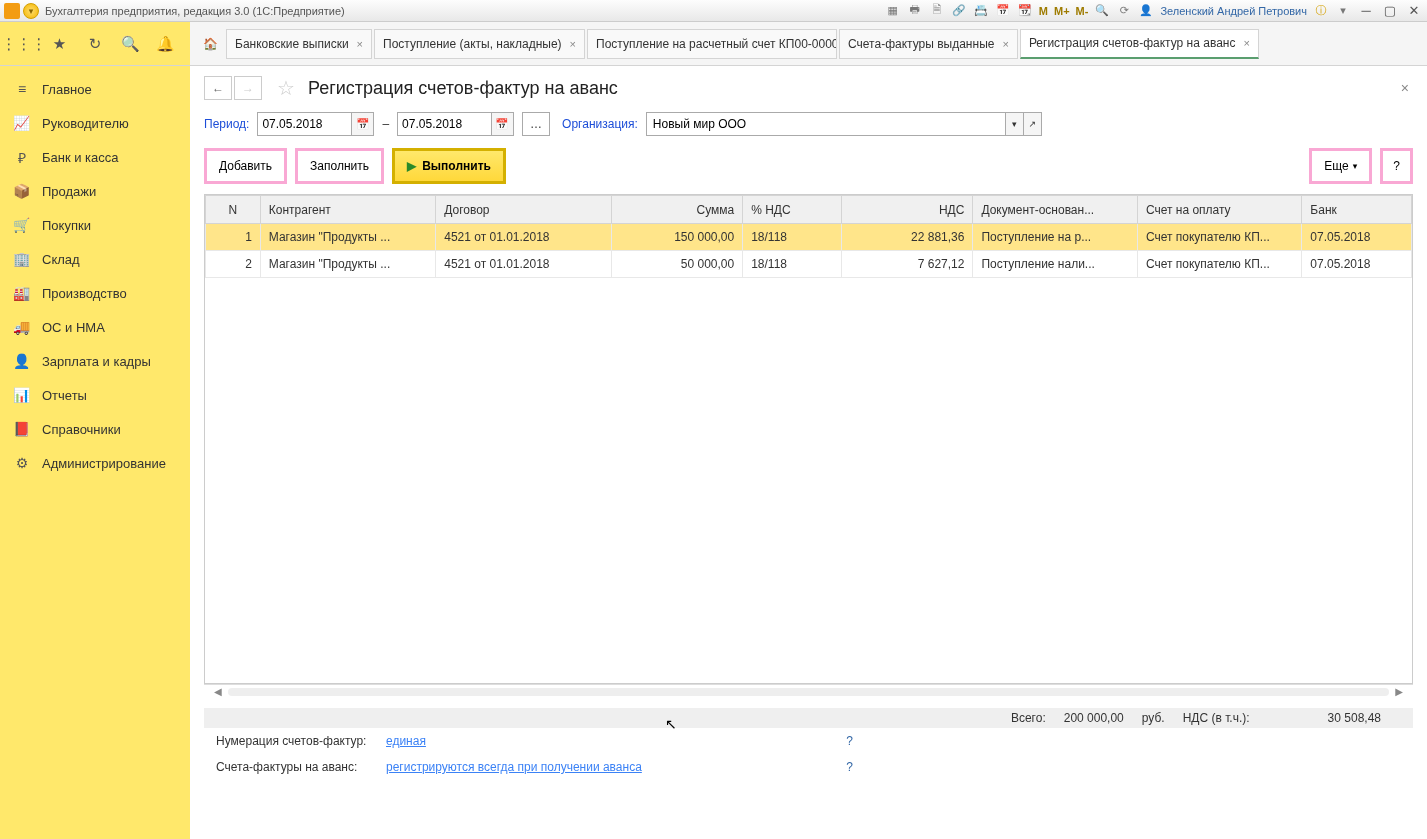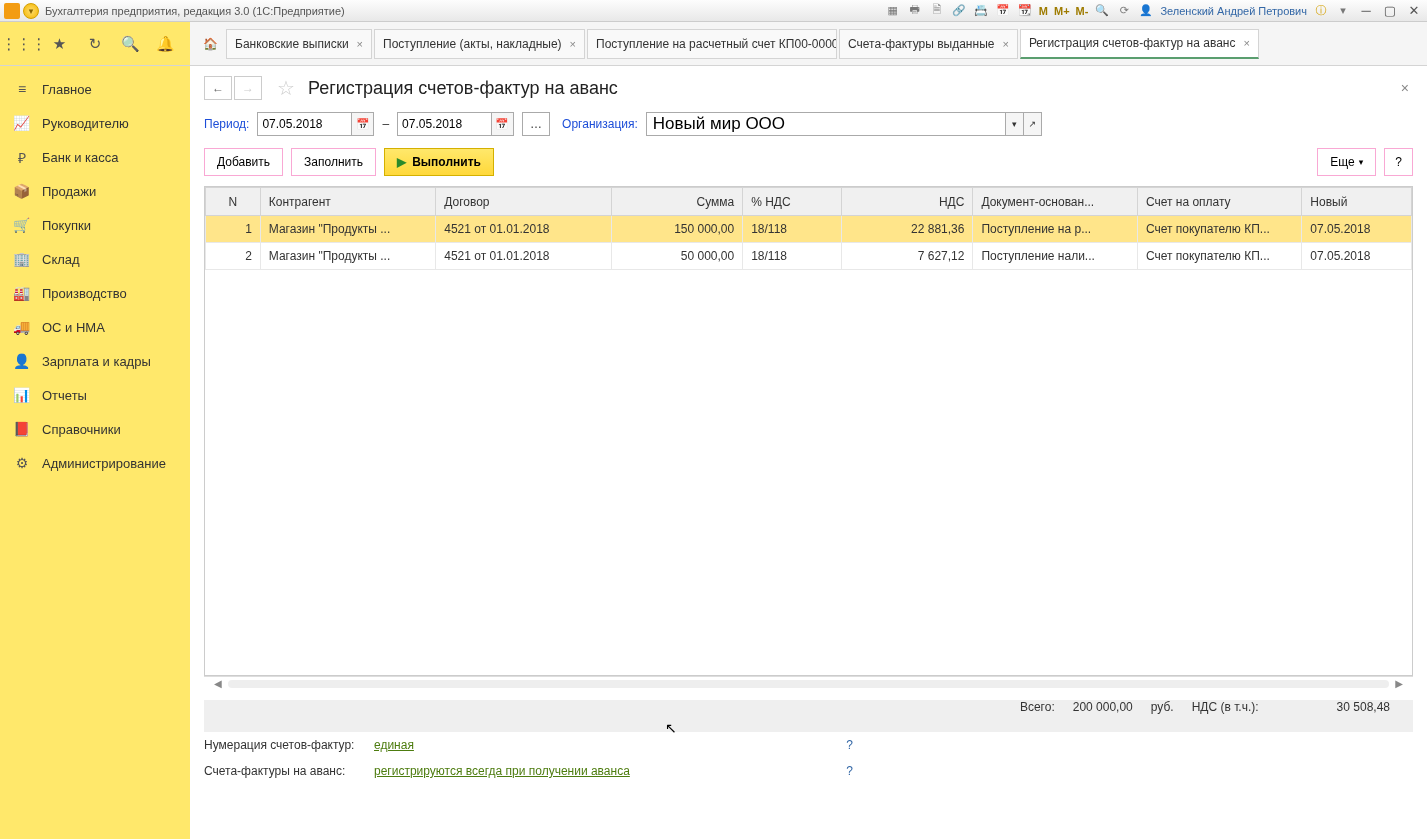--- a/index.html
+++ b/index.html
@@ -35,52 +35,52 @@
 .nav-btn { width: 28px; height: 24px; border: 1px solid #ccc; background:#fff; display:flex;align-items:center;justify-content:center;color:#666;cursor:pointer;}
 .star-btn { width:24px;height:24px;display:flex;align-items:center;justify-content:center;color:#ccc;font-size:20px;margin-right:10px;cursor:pointer;}
 .page-title { font-size: 18px; font-weight: normal; color: #222; }
 .close-page { margin-left:auto; color:#888; font-size:14px; cursor:pointer; padding:4px;}
 
 .filters { display:flex; align-items:center; padding: 8px 14px; gap: 8px; }
 .filters label { color:#1d4ed8; }
 .date-input { width: 95px; height:24px; border:1px solid #aaa; padding:0 4px; font-size:12px; }
 .cal-btn { width:22px;height:24px;border:1px solid #aaa;border-left:none;display:flex;align-items:center;justify-content:center;background:#f5f5f5;cursor:pointer;font-size:11px;}
 .dots-btn { width:28px;height:24px;border:1px solid #aaa;display:flex;align-items:center;justify-content:center;background:#fff;cursor:pointer;}
-.org-input { width: 360px; height:24px; border:1px solid #aaa; padding:0 6px; font-size:17px; }
+.org-input { width: 360px; height:24px; border:1px solid #aaa; padding:0 6px; font-size:12px; }
 .dd-btn { width:18px;height:24px;border:1px solid #aaa;border-left:none;background:#f5f5f5;display:flex;align-items:center;justify-content:center;cursor:pointer;font-size:9px;}
 
 .action-bar { display:flex; align-items:center; padding: 4px 14px 10px; gap:8px; }
-.btn { height: 28px; padding: 0 12px; border:1px solid #f9a8d4; background:#fff; cursor:pointer; font-size:12px; display:flex;align-items:center;}
+.btn { height: 36px; padding: 0 12px; border:3px solid #f9a8d4; background:#fff; cursor:pointer; font-size:12px; display:flex;align-items:center;}
 .btn.execute { background: linear-gradient(#ffe86b,#ffd83a); border-color:#d4b000; font-weight:bold; }
 .btn.execute .play { color:#2a8a2a; margin-right:6px; }
 .btn.more { margin-left:auto; }
 .btn.help { padding: 0 10px; }
 
 .table-wrap { flex:0 0 auto; margin: 0 14px; border:1px solid #ccc; height: 490px; overflow:auto; position:relative;}
 .grid { width: 100%; border-collapse: collapse; font-size: 12px; }
 .grid th { background: #f0f0f0; border: 1px solid #d4d4d4; padding: 6px 8px; text-align: left; font-weight: normal; color:#333; height:28px;}
 .grid td { border: 1px solid #e8e8e8; padding: 6px 8px; height:26px;}
 .grid tr.selected td { background: #ffe58a; }
 .grid td.right, .grid th.right { text-align: right; }
 .grid td.center, .grid th.center { text-align: center; }
 .hscroll { height:14px; border-top:1px solid #ddd; display:flex;align-items:center;padding:0 10px;}
 .hscroll .track{flex:1;height:8px;background:#eee;border-radius:4px;margin:0 6px;}
 .hscroll .arr{color:#888;font-size:10px;}
 
 .footer { padding: 8px 14px; }
 .annot-link { display:inline-block; padding:4px 2px; }
 .annot-ellipse { border: 2px solid #2a8a2a; border-radius: 50%; padding: 4px 20px 4px 12px; display:inline-block; }
 .annot-ellipse a { color: #3367a6; font-size:12px; text-decoration:none; }
-.totals { display:flex; align-items:flex-start; gap: 18px; background:#efefef; height:32px; padding: 0 23px; margin-top:2px;}
+.totals { display:flex; align-items:center; gap: 18px; background:#efefef; height:20px; padding: 0 32px; margin-top:2px;}
 .totals .lbl { color:#333; }
 .totals .val { font-weight: normal; }
 .totals .spacer { flex:1; }
 .foot-row { display:flex;align-items:center; gap:10px; padding:6px 0;}
-.foot-row .lbl { color:#333; min-width:160px;}
-.foot-row a { color:#4d7c0f; }
+.foot-row .lbl { color:#333; min-width:160px;margin-left:12px;}
+.foot-row a { color:#3b82f6; }
 .foot-row .q { color:#3367a6; margin-left:auto; margin-right: 560px;}
 .cursor-img { position:absolute; left: 475px; bottom: 56px; font-size:14px; color:#000; pointer-events:none;}
 </style>
 </head>
 <body>
 
 <div class="titlebar">
   <div class="app-icon"></div>
   <div class="circle-btn">▾</div>
   <span class="title">Бухгалтерия предприятия, редакция 3.0  (1С:Предприятие)</span>
@@ -241,21 +241,21 @@
         <thead>
           <tr>
             <th class="center" style="width:50px">N</th>
             <th style="width:160px">Контрагент</th>
             <th style="width:160px">Договор</th>
             <th class="right" style="width:120px">Сумма</th>
             <th style="width:90px">% НДС</th>
             <th class="right" style="width:120px">НДС</th>
             <th style="width:150px">Документ-основан...</th>
             <th style="width:150px">Счет на оплату</th>
-            <th style="width:100px">Новый</th>
+            <th style="width:100px">Банк</th>
           </tr>
         </thead>
         <tbody id="table-body">
             <tr class="selected">
               <td class="right">1</td>
               <td>Магазин "Продукты ...</td>
               <td>4521 от 01.01.2018</td>
               <td class="right">150 000,00</td>
               <td>18/118</td>
               <td class="right">22 881,36</td>

